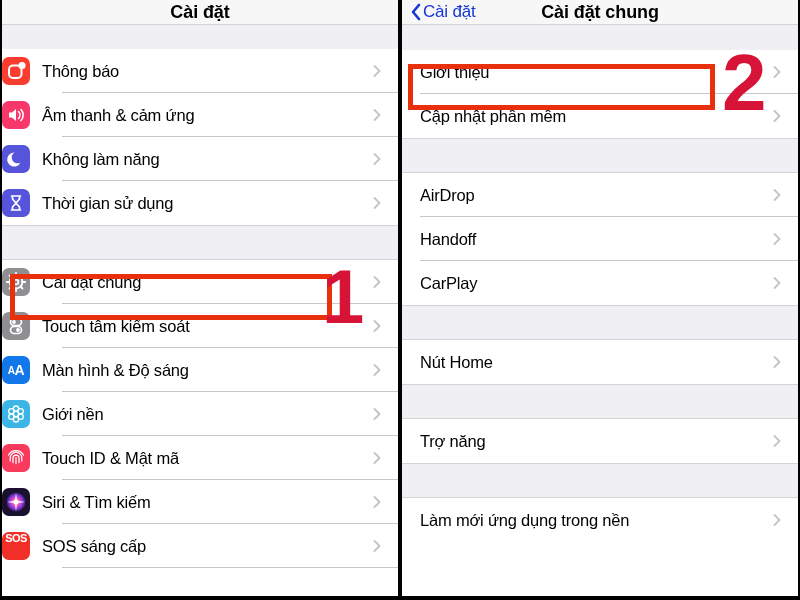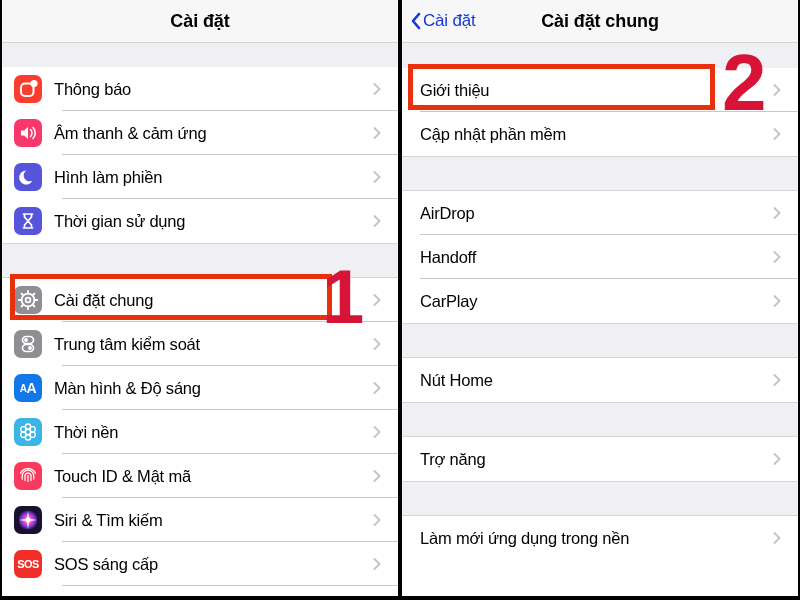--- a/index.html
+++ b/index.html
@@ -21,21 +21,21 @@
     height: 596px;
     background: #ffffff;
     overflow: hidden;
   }
   #panel-left  { left: 2px;   width: 396px; }
   #panel-right { left: 402px; width: 396px; }
 
   
   .navbar {
     position: relative;
-    height: 43px;
+    height: 25px;
     background: #f7f7f7;
     border-bottom: 1px solid #d4d4d6;
     display: flex;
     align-items: center;
     justify-content: center;
   }
   .nav-title {
     font-size: 18px;
     font-weight: bold;
     color: #000;
@@ -66,21 +66,21 @@
   .gap { background: #efeff4; }
   .gap.edged { border-top: 1px solid #d4d4d6; border-bottom: 1px solid #d4d4d6; }
   .group { background: #ffffff; }
 
   .row {
     position: relative;
     display: flex;
     align-items: center;
     background: #ffffff;
     height: 44px;
-    padding-left: 12px;
+    padding-left: 0;
     cursor: pointer;
   }
   .row .hairline {
     position: absolute;
     left: 60px; right: 0; bottom: 0;
     height: 1px;
     background: #c8c7cc;
   }
   .row.nolead .hairline { left: 18px; }
   .row:last-child .hairline { display: none; }
@@ -116,21 +116,21 @@
   .ic-notif     { background: #fc3c2e; }
   .ic-sound     { background: #f8386a; }
   .ic-dnd       { background: #5654da; }
   .ic-screen    { background: #5654da; }
   .ic-general   { background: #8e8e93; }
   .ic-control   { background: #8e8e93; }
   .ic-display   { background: #1277e8; }
   .ic-wall      { background: #3ab5e6; }
   .ic-siri      { background: #1a1030; }
   .ic-touch     { background: #fa3a5c; }
-  .ic-sos       { background: #f03028; display:flex; align-items:center; justify-content:center; }
+  .ic-sos       { background: #f03028; display:flex; justify-content:center; }
 
   .sos-text {
     font-size: 11px;
     font-weight: bold;
     color: #fff;
     letter-spacing: -0.5px;
     font-family: "Liberation Sans", sans-serif;
   }
   .aa-text {
     font-size: 14px;
@@ -209,21 +209,21 @@
           </span>
           <span class="hairline"></span>
         </div>
 
         <div class="row">
           <span class="icon ic-dnd">
             <svg width="28" height="28" viewBox="0 0 28 28">
               <path d="M18.5 17.5 A7 7 0 1 1 12.5 7.5 A5.6 5.6 0 0 0 18.5 17.5 Z" fill="#fff"></path>
             </svg>
           </span>
-          <span class="row-label">Hình làm phiền</span>
+          <span class="row-label">Không làm năng</span>
           <span class="chev">
             <svg width="14" height="14" viewBox="0 0 14 14">
                 <path d="M4.5 2 L9.5 7 L4.5 12" fill="none" stroke="#c4c4c6" stroke-width="1.9" stroke-linecap="round" stroke-linejoin="round"></path>
               </svg>
           </span>
           <span class="hairline"></span>
         </div>
 
         <div class="row">
           <span class="icon ic-screen">
@@ -267,21 +267,21 @@
           <span class="icon ic-control">
             <svg width="28" height="28" viewBox="0 0 28 28">
               <g fill="none" stroke="#fff" stroke-width="1.7">
                 <rect x="8.5" y="6.5" width="11" height="7" rx="3.5"></rect>
                 <rect x="8.5" y="14.5" width="11" height="7" rx="3.5"></rect>
               </g>
               <circle cx="12" cy="10" r="1.9" fill="#fff"></circle>
               <circle cx="16" cy="18" r="1.9" fill="#fff"></circle>
             </svg>
           </span>
-          <span class="row-label">Trung tâm kiểm soát</span>
+          <span class="row-label">Touch tâm kiểm soát</span>
           <span class="chev">
             <svg width="14" height="14" viewBox="0 0 14 14">
                 <path d="M4.5 2 L9.5 7 L4.5 12" fill="none" stroke="#c4c4c6" stroke-width="1.9" stroke-linecap="round" stroke-linejoin="round"></path>
               </svg>
           </span>
           <span class="hairline"></span>
         </div>
 
         <div class="row">
           <span class="icon ic-display">
@@ -303,21 +303,21 @@
                 <circle cx="14" cy="14" r="2.6"></circle>
                 <circle cx="14" cy="8.6" r="2.6"></circle>
                 <circle cx="14" cy="19.4" r="2.6"></circle>
                 <circle cx="9.3" cy="11.3" r="2.6"></circle>
                 <circle cx="18.7" cy="11.3" r="2.6"></circle>
                 <circle cx="9.3" cy="16.7" r="2.6"></circle>
                 <circle cx="18.7" cy="16.7" r="2.6"></circle>
               </g>
             </svg>
           </span>
-          <span class="row-label">Thời nền</span>
+          <span class="row-label">Giới nền</span>
           <span class="chev">
             <svg width="14" height="14" viewBox="0 0 14 14">
                 <path d="M4.5 2 L9.5 7 L4.5 12" fill="none" stroke="#c4c4c6" stroke-width="1.9" stroke-linecap="round" stroke-linejoin="round"></path>
               </svg>
           </span>
           <span class="hairline"></span>
         </div>
 
         <div class="row">
           <span class="icon ic-touch">

